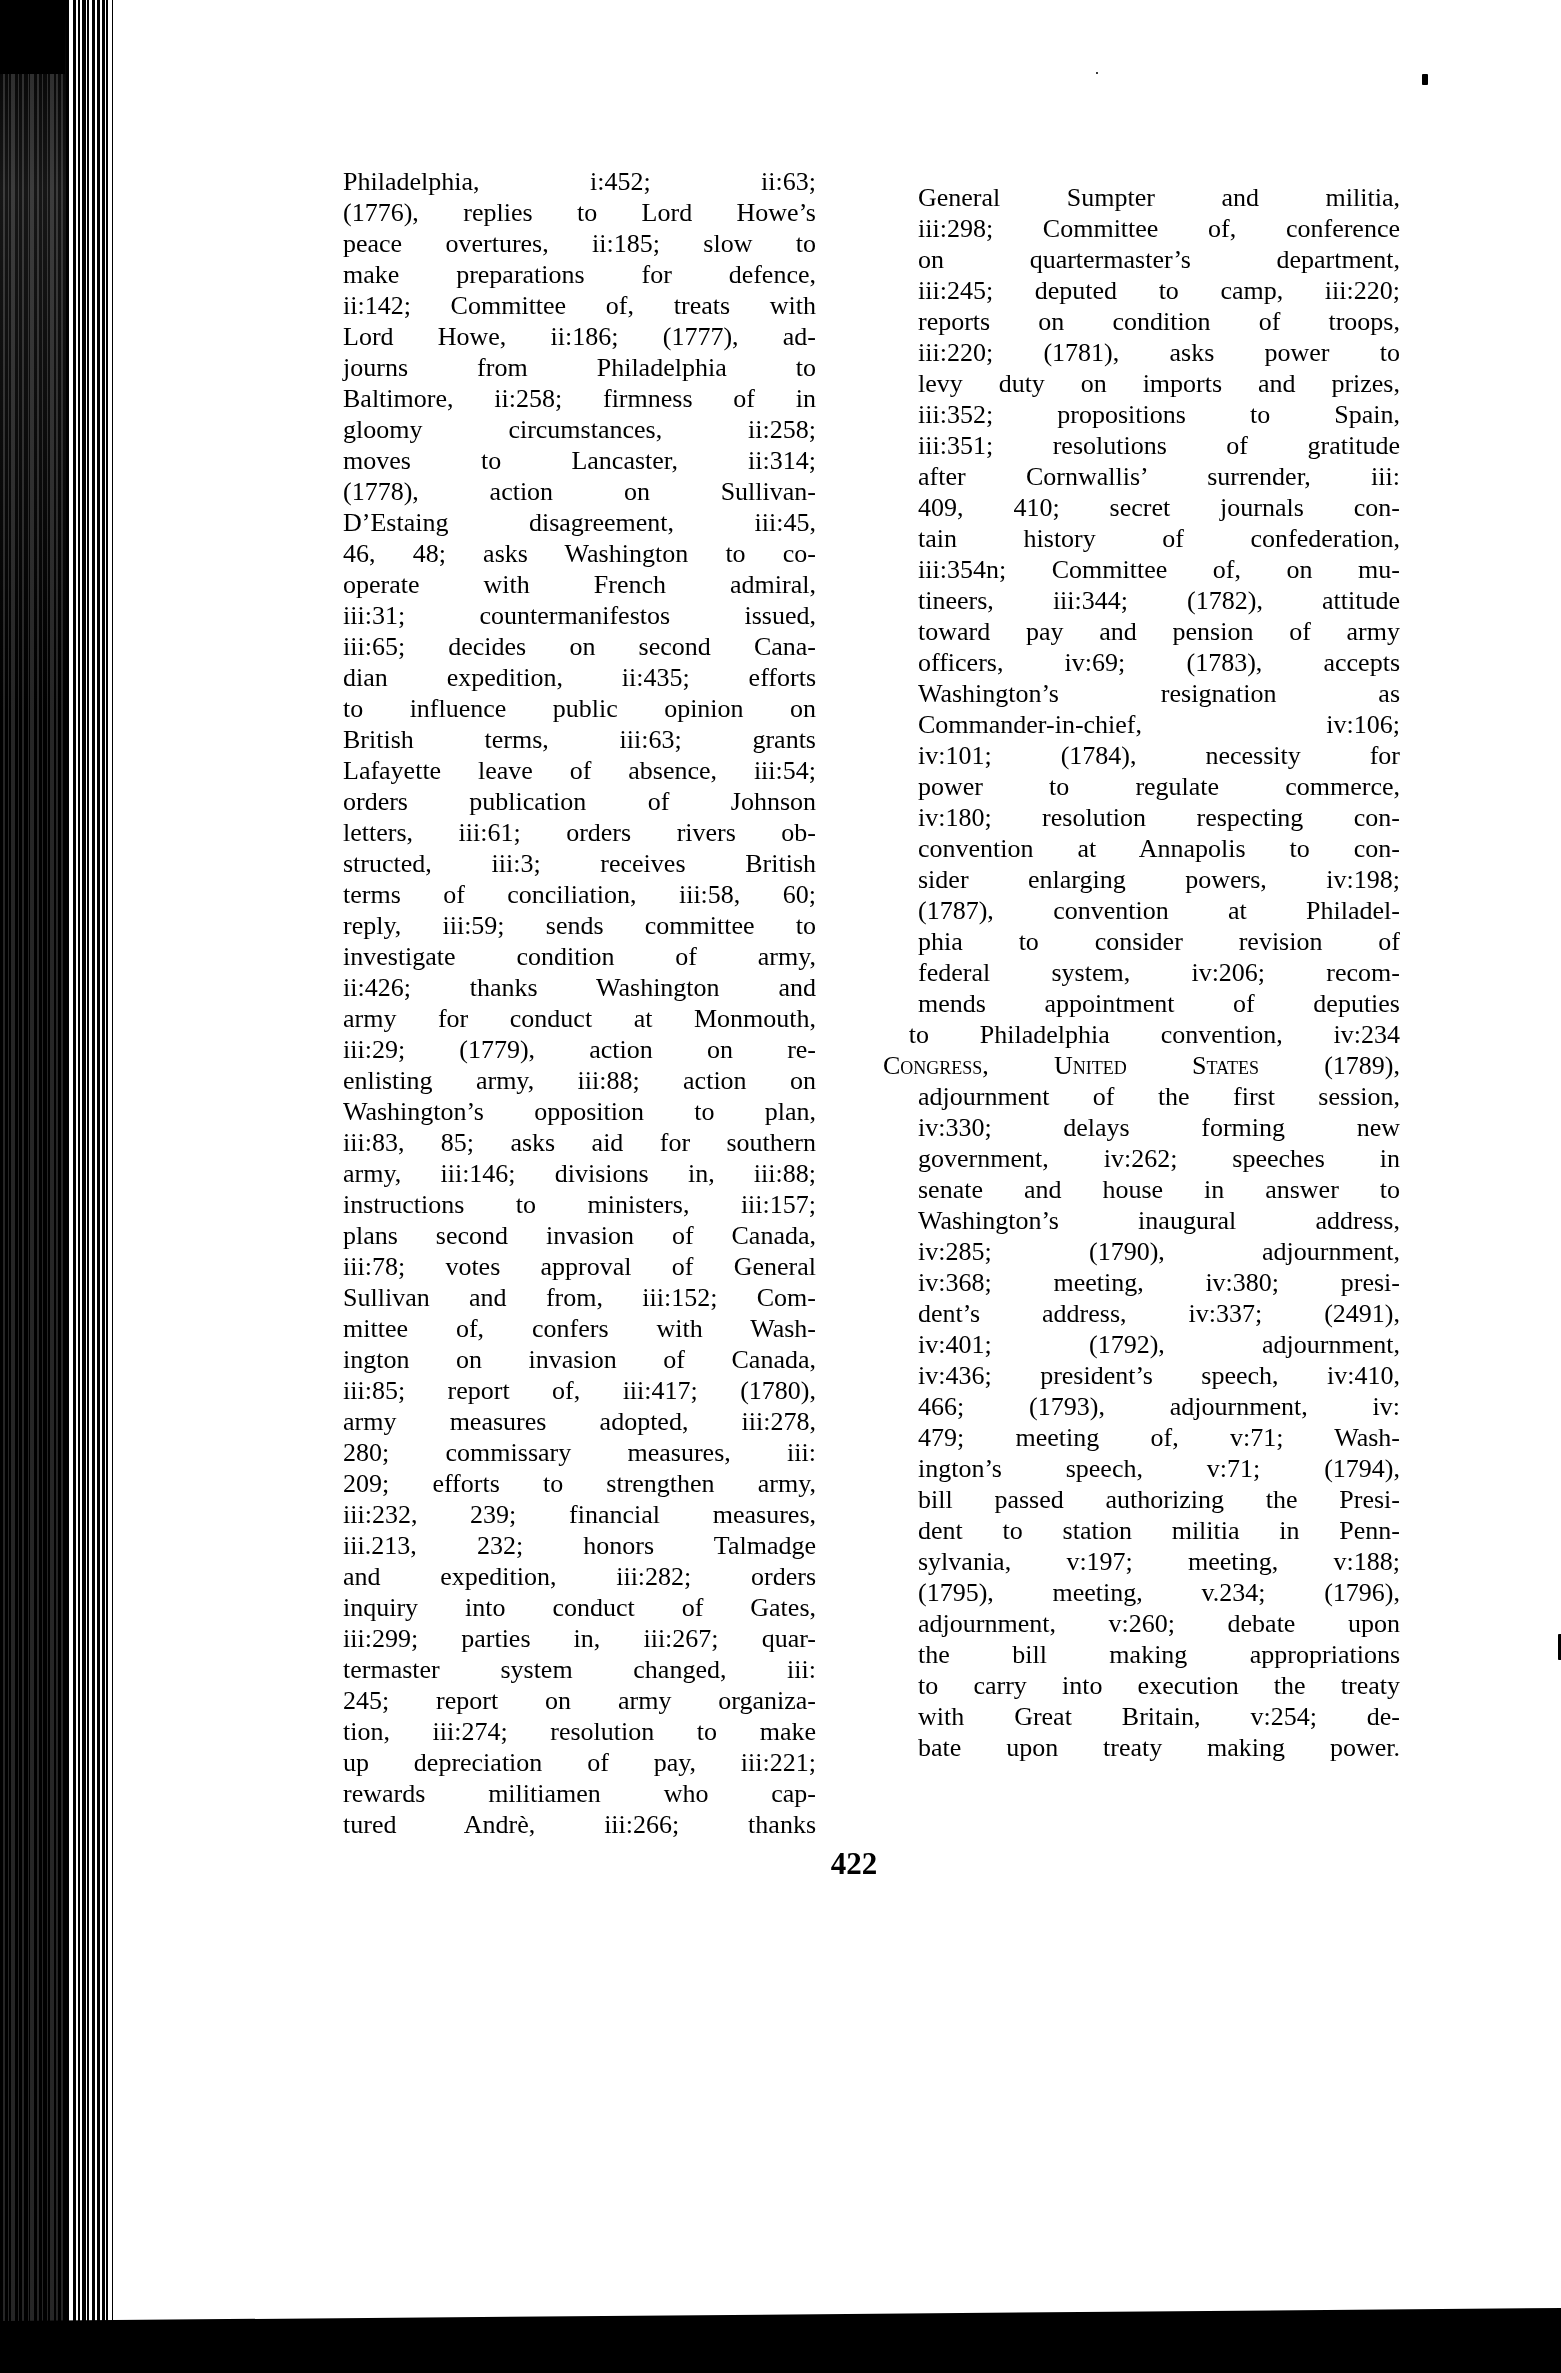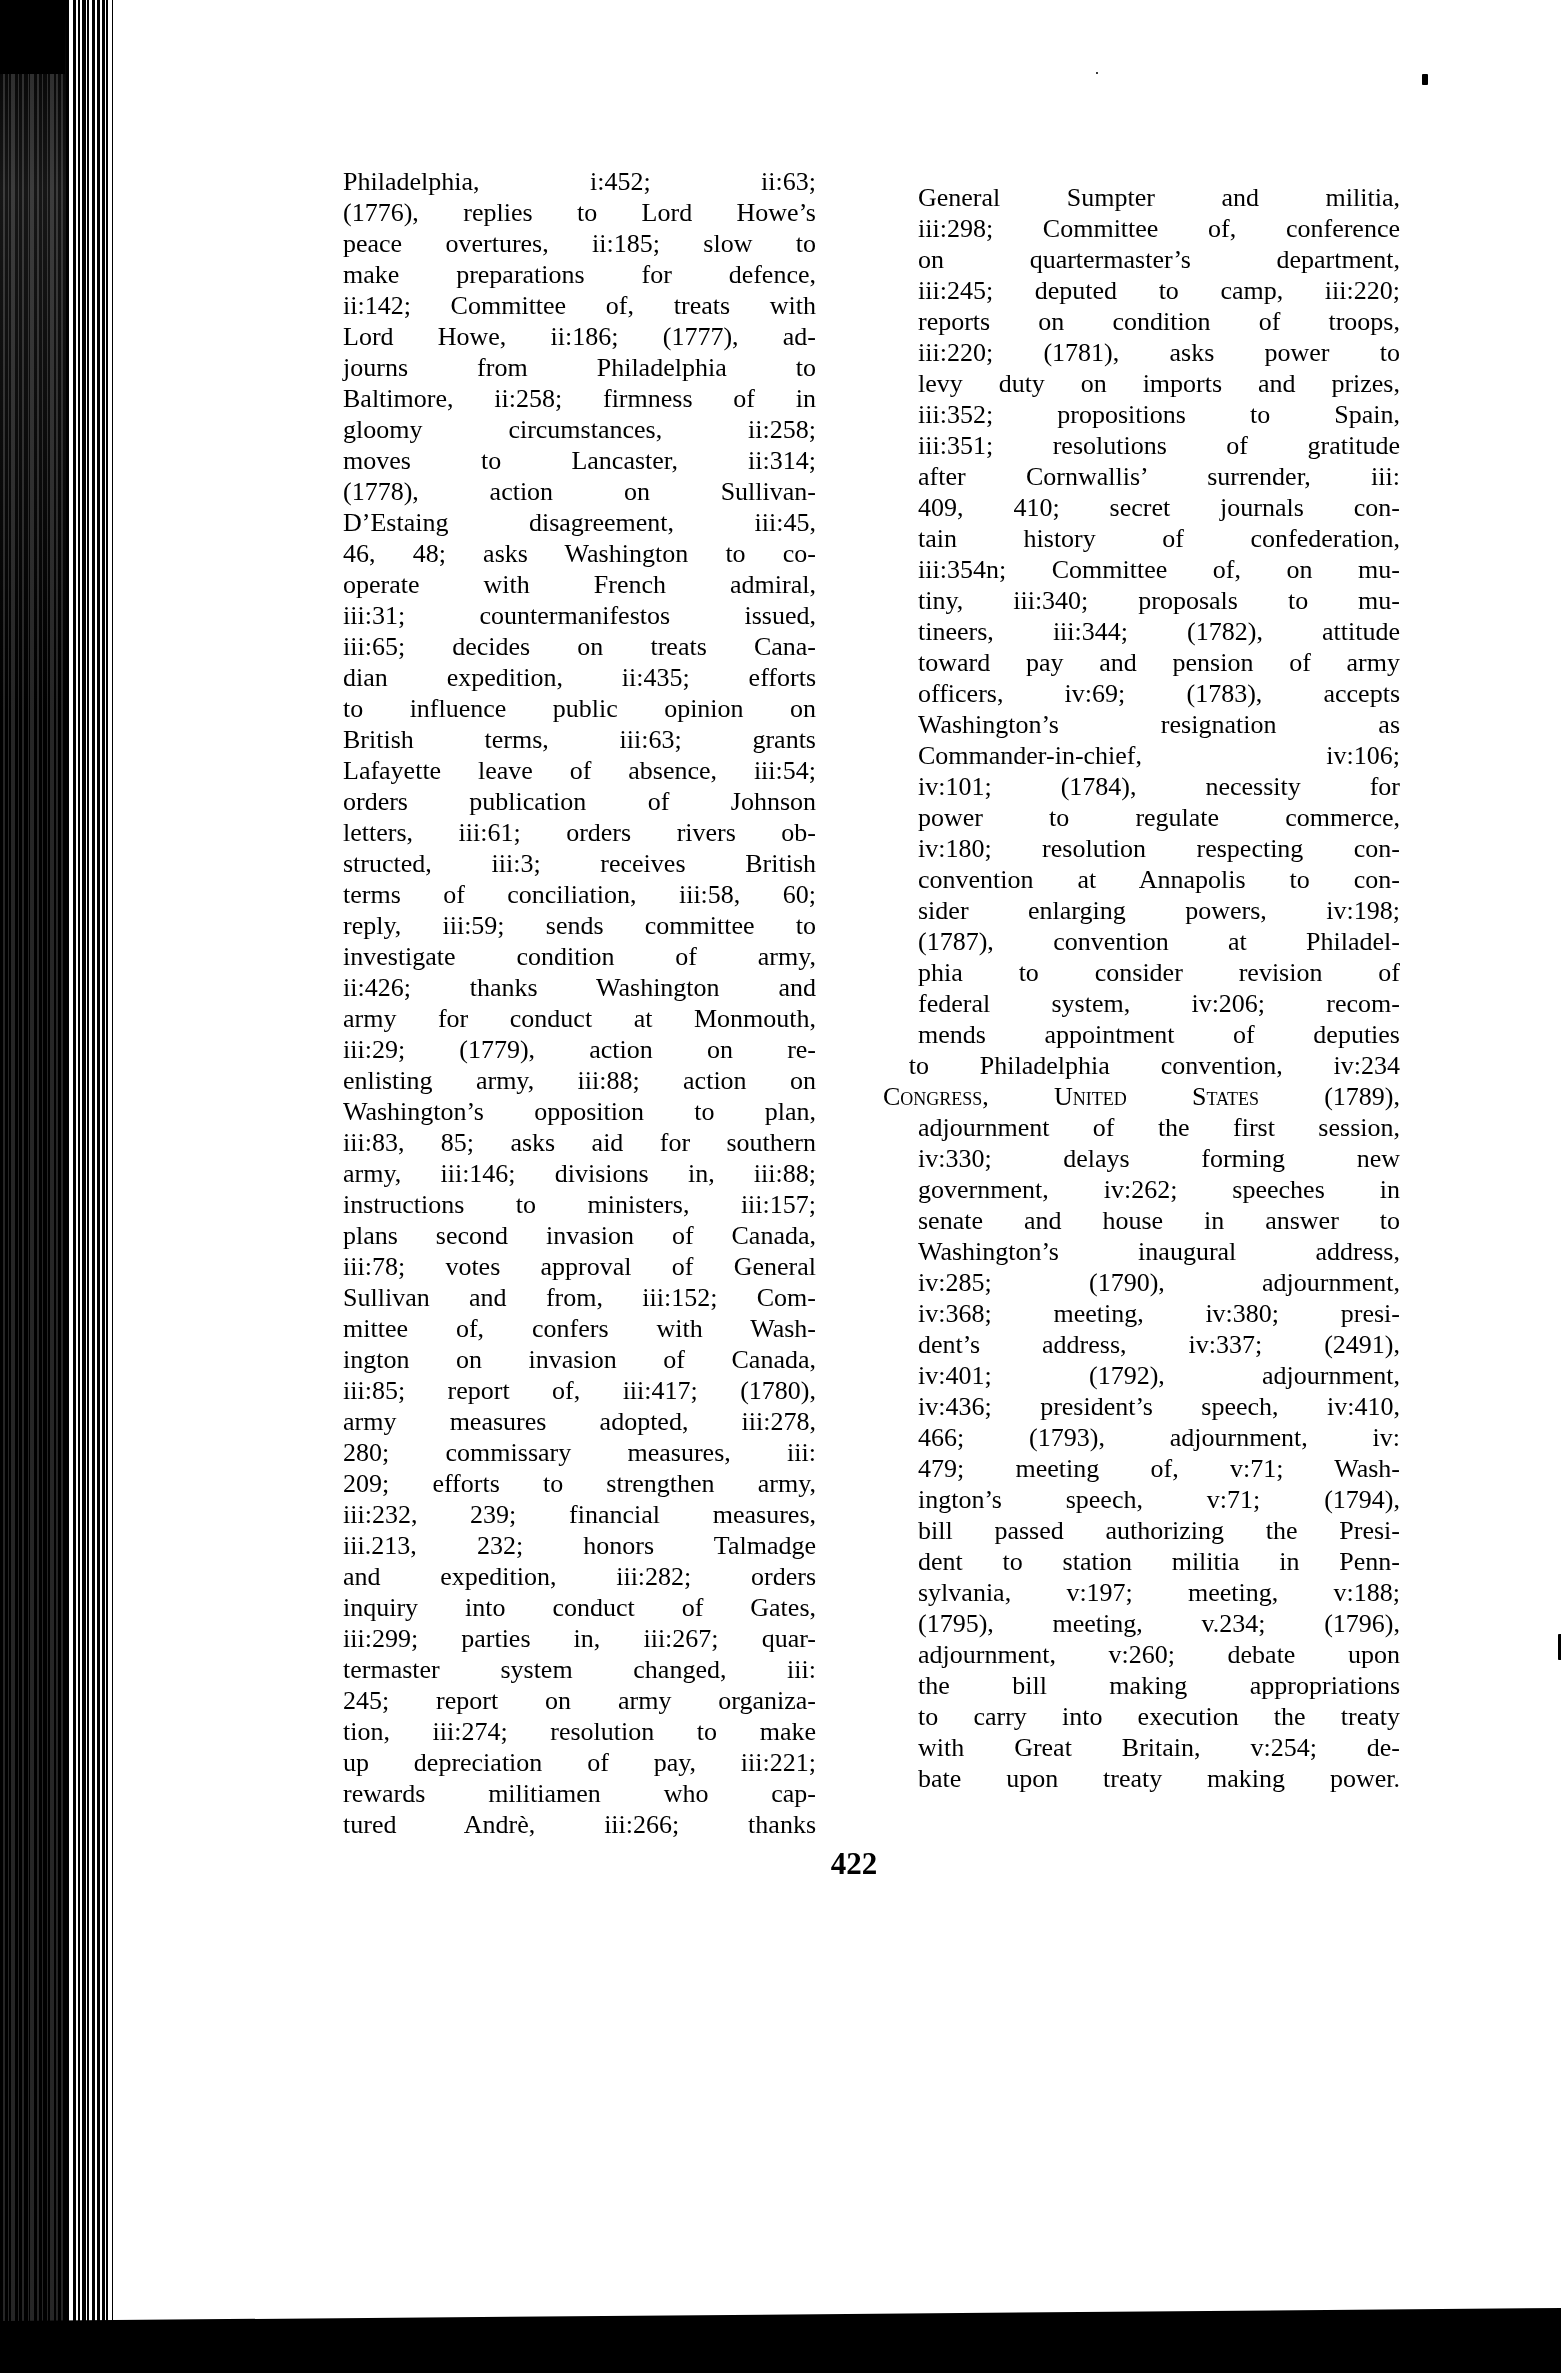--- a/index.html
+++ b/index.html
@@ -128,21 +128,21 @@
     <span class="line">Lord Howe, ii:186; (1777), ad-</span>
     <span class="line">journs from Philadelphia to</span>
     <span class="line">Baltimore, ii:258; firmness of in</span>
     <span class="line">gloomy circumstances, ii:258;</span>
     <span class="line">moves to Lancaster, ii:314;</span>
     <span class="line">(1778), action on Sullivan-</span>
     <span class="line">D’Estaing disagreement, iii:45,</span>
     <span class="line">46, 48; asks Washington to co-</span>
     <span class="line">operate with French admiral,</span>
     <span class="line">iii:31; countermanifestos issued,</span>
-    <span class="line">iii:65; decides on treats Cana-</span>
+    <span class="line">iii:65; decides on second Cana-</span>
     <span class="line">dian expedition, ii:435; efforts</span>
     <span class="line">to influence public opinion on</span>
     <span class="line">British terms, iii:63; grants</span>
     <span class="line">Lafayette leave of absence, iii:54;</span>
     <span class="line">orders publication of Johnson</span>
     <span class="line">letters, iii:61; orders rivers ob-</span>
     <span class="line">structed, iii:3; receives British</span>
     <span class="line">terms of conciliation, iii:58, 60;</span>
     <span class="line">reply, iii:59; sends committee to</span>
     <span class="line">investigate condition of army,</span>
@@ -183,21 +183,20 @@
     <span class="line">iii:245; deputed to camp, iii:220;</span>
     <span class="line">reports on condition of troops,</span>
     <span class="line">iii:220; (1781), asks power to</span>
     <span class="line">levy duty on imports and prizes,</span>
     <span class="line">iii:352; propositions to Spain,</span>
     <span class="line">iii:351; resolutions of gratitude</span>
     <span class="line">after Cornwallis’ surrender, iii:</span>
     <span class="line">409, 410; secret journals con-</span>
     <span class="line">tain history of confederation,</span>
     <span class="line">iii:354n; Committee of, on mu-</span>
-    <span class="line">tiny, iii:340; proposals to mu-</span>
     <span class="line">tineers, iii:344; (1782), attitude</span>
     <span class="line">toward pay and pension of army</span>
     <span class="line">officers, iv:69; (1783), accepts</span>
     <span class="line">Washington’s resignation as</span>
     <span class="line">Commander-in-chief, iv:106;</span>
     <span class="line">iv:101; (1784), necessity for</span>
     <span class="line">power to regulate commerce,</span>
     <span class="line">iv:180; resolution respecting con-</span>
     <span class="line">convention at Annapolis to con-</span>
     <span class="line">sider enlarging powers, iv:198;</span>

